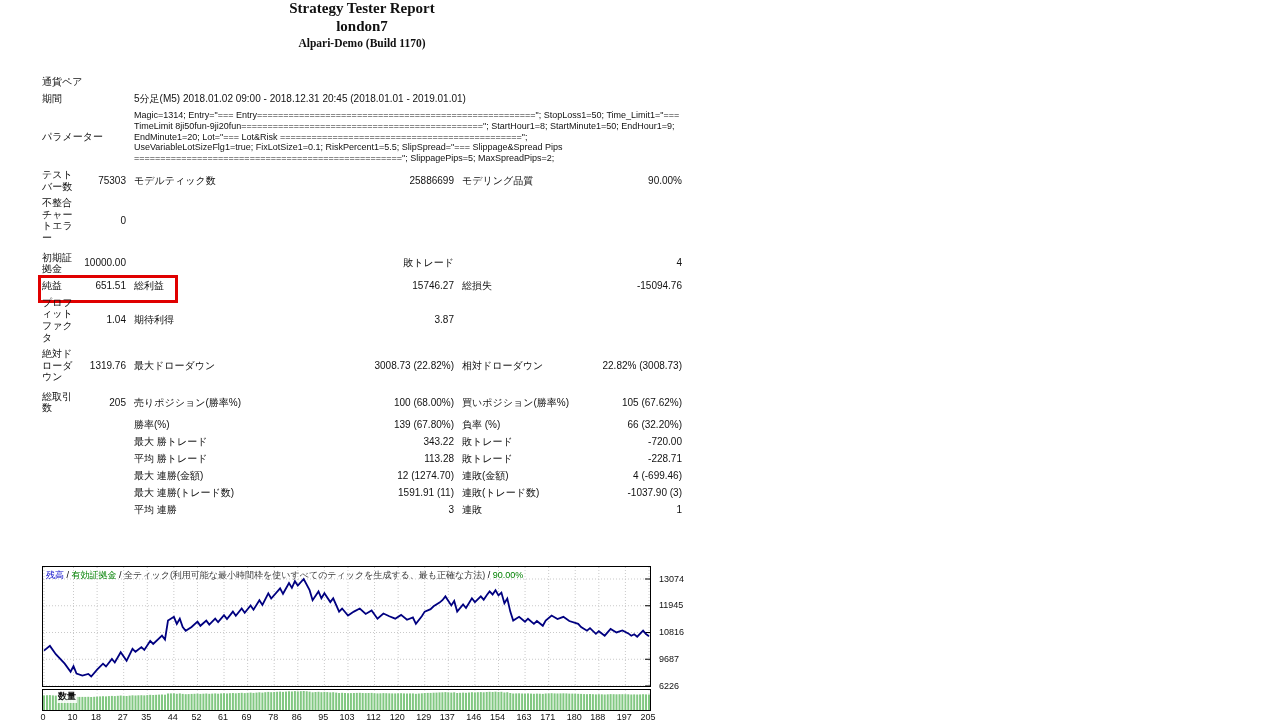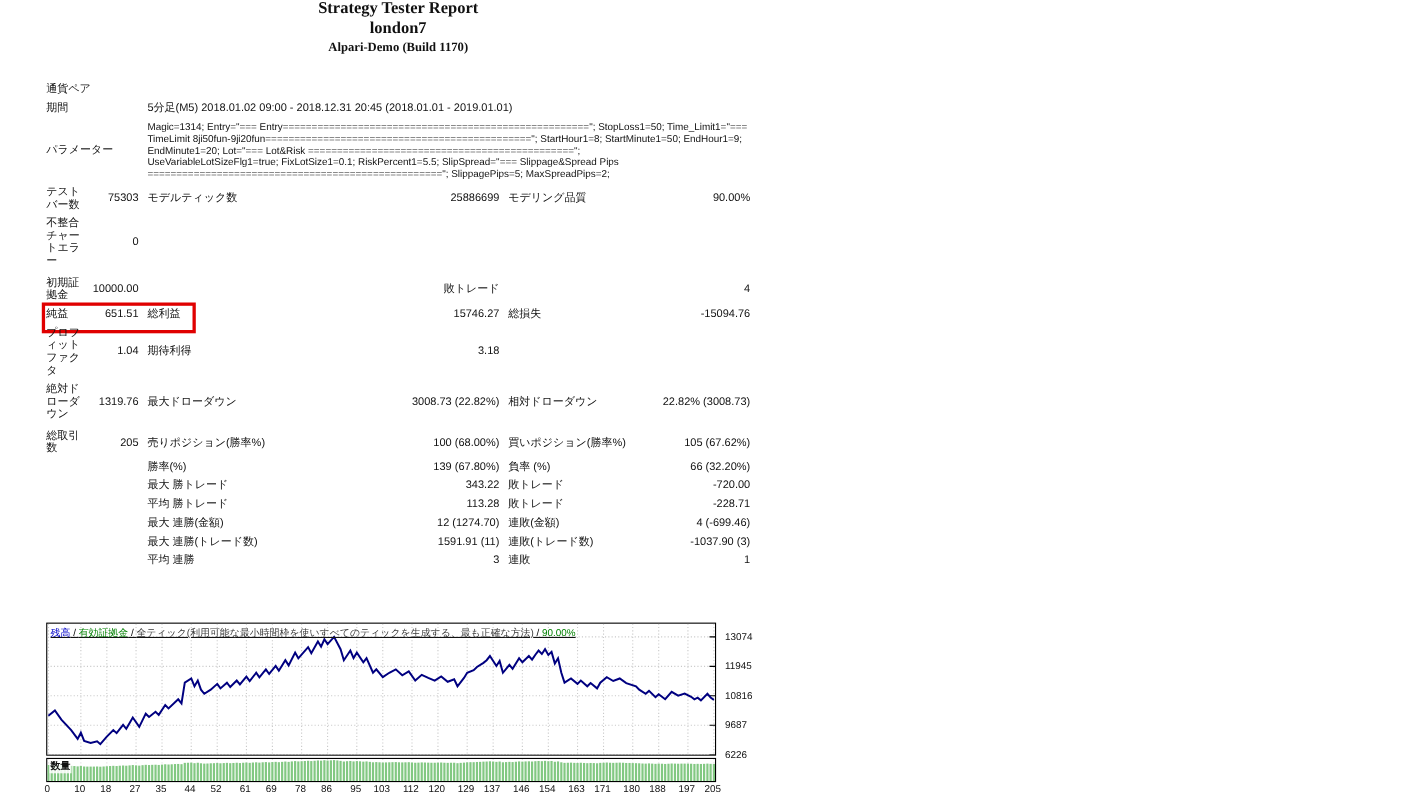--- a/index.html
+++ b/index.html
@@ -20,26 +20,26 @@
   .ce{flex:0 0 130px;width:130px;padding-left:8px;}
   .cf{flex:1;text-align:right;white-space:nowrap;}
   .cspan{flex:1;padding-left:8px;}
   .pline{font-size:9px;line-height:1.2;white-space:nowrap;}
   .redbox{position:absolute;left:-4px;top:-5px;width:134px;height:22px;
           border:3px solid #e00000;pointer-events:none;}
 
   #chartwrap{position:absolute;left:42px;top:566px;width:720px;}
   .mainchart{position:relative;width:607px;height:119px;border:1px solid #000;background:#fff;}
   .mainchart svg{position:absolute;left:0;top:0;}
-  .legend{position:absolute;left:3px;top:2px;font-size:9px;white-space:nowrap;z-index:2;text-decoration:underline;}
+  .legend{position:absolute;left:3px;top:2px;font-size:9px;white-space:nowrap;z-index:2;}
   .ylabels{position:absolute;left:615px;top:0;width:60px;height:121px;font-size:9px;}
   .ylab{position:absolute;white-space:nowrap;}
   .hist{position:relative;margin-top:2px;width:607px;height:20px;border:1px solid #000;background:#fff;}
   .hist svg{position:absolute;left:0;top:0;}
-  .histlabel{position:absolute;left:2px;top:0px;font-size:9px;font-weight:bold;z-index:2;
+  .histlabel{position:absolute;left:14px;top:0px;font-size:9px;font-weight:bold;z-index:2;
              background:rgba(255,255,255,.85);padding:0 1px;}
   .xlabels{position:relative;width:609px;height:11px;font-size:9px;margin-top:1px;}
   .xlab{position:absolute;top:0;width:24px;text-align:center;}
 </style>
 </head>
 <body>
 
 <div class="page">
 
   <div class="titleblock">
@@ -99,21 +99,21 @@
         <div class="cc">総利益</div>
         <div class="cd">15746.27</div>
         <div class="ce">総損失</div>
         <div class="cf">-15094.76</div>
         <div class="redbox"></div>
       </div>
       <div class="trow">
         <div class="ca">プロフィットファクタ</div>
         <div class="cb">1.04</div>
         <div class="cc">期待利得</div>
-        <div class="cd">3.18</div>
+        <div class="cd">3.87</div>
         <div class="ce"></div>
         <div class="cf"></div>
       </div>
       <div class="trow">
         <div class="ca">絶対ドローダウン</div>
         <div class="cb">1319.76</div>
         <div class="cc">最大ドローダウン</div>
         <div class="cd">3008.73 (22.82%)</div>
         <div class="ce">相対ドローダウン</div>
         <div class="cf">22.82% (3008.73)</div>

